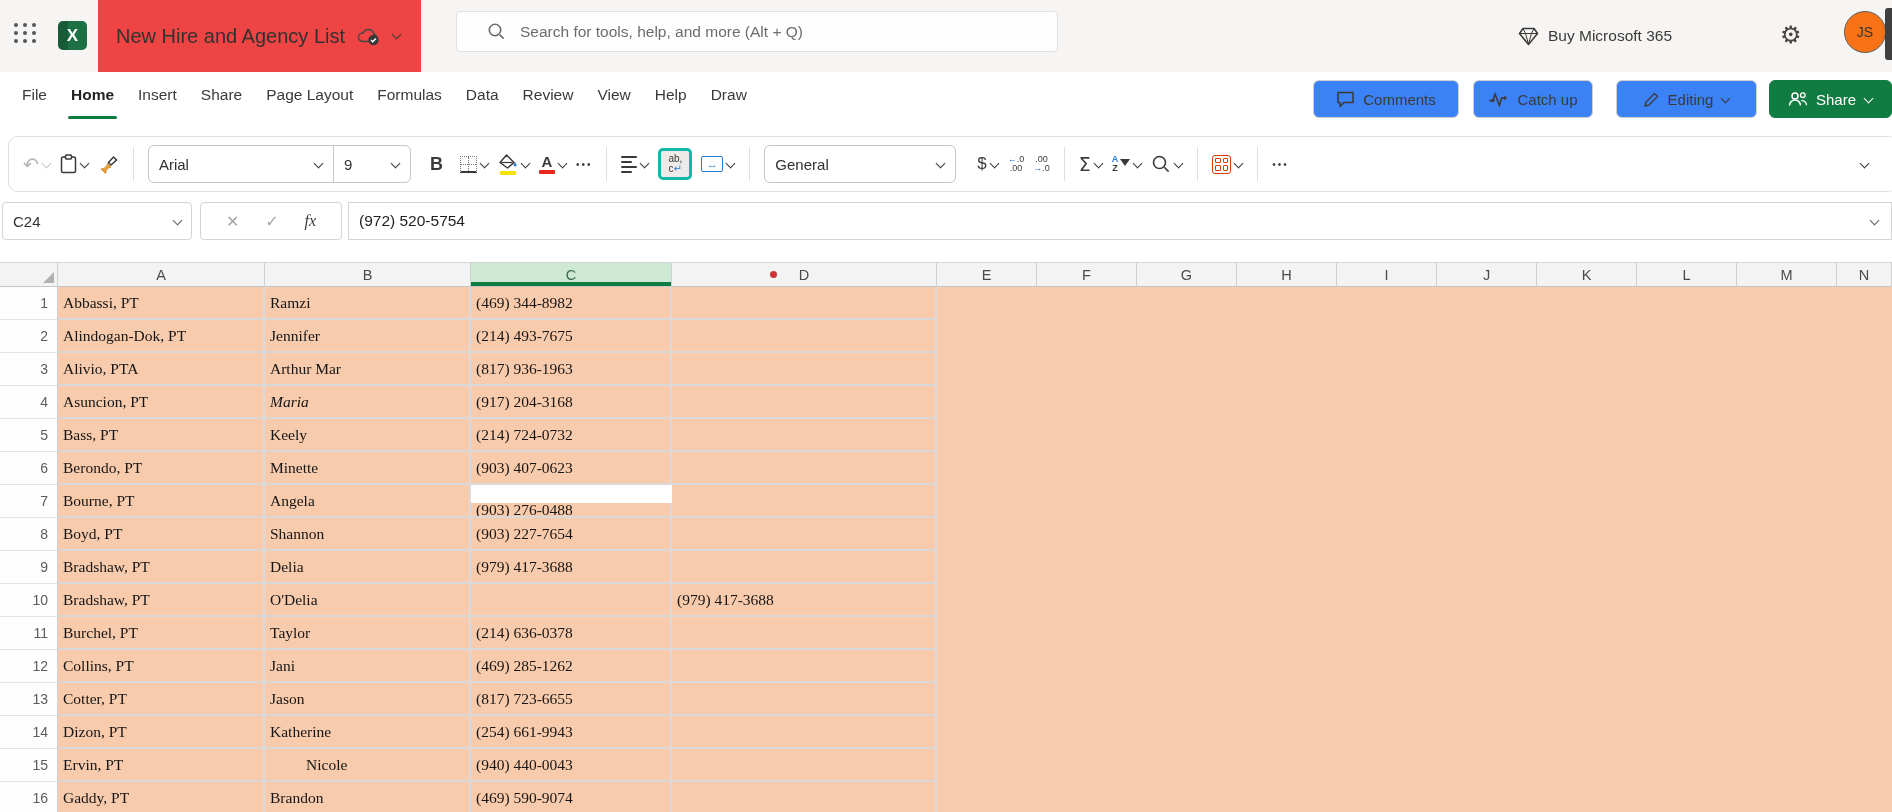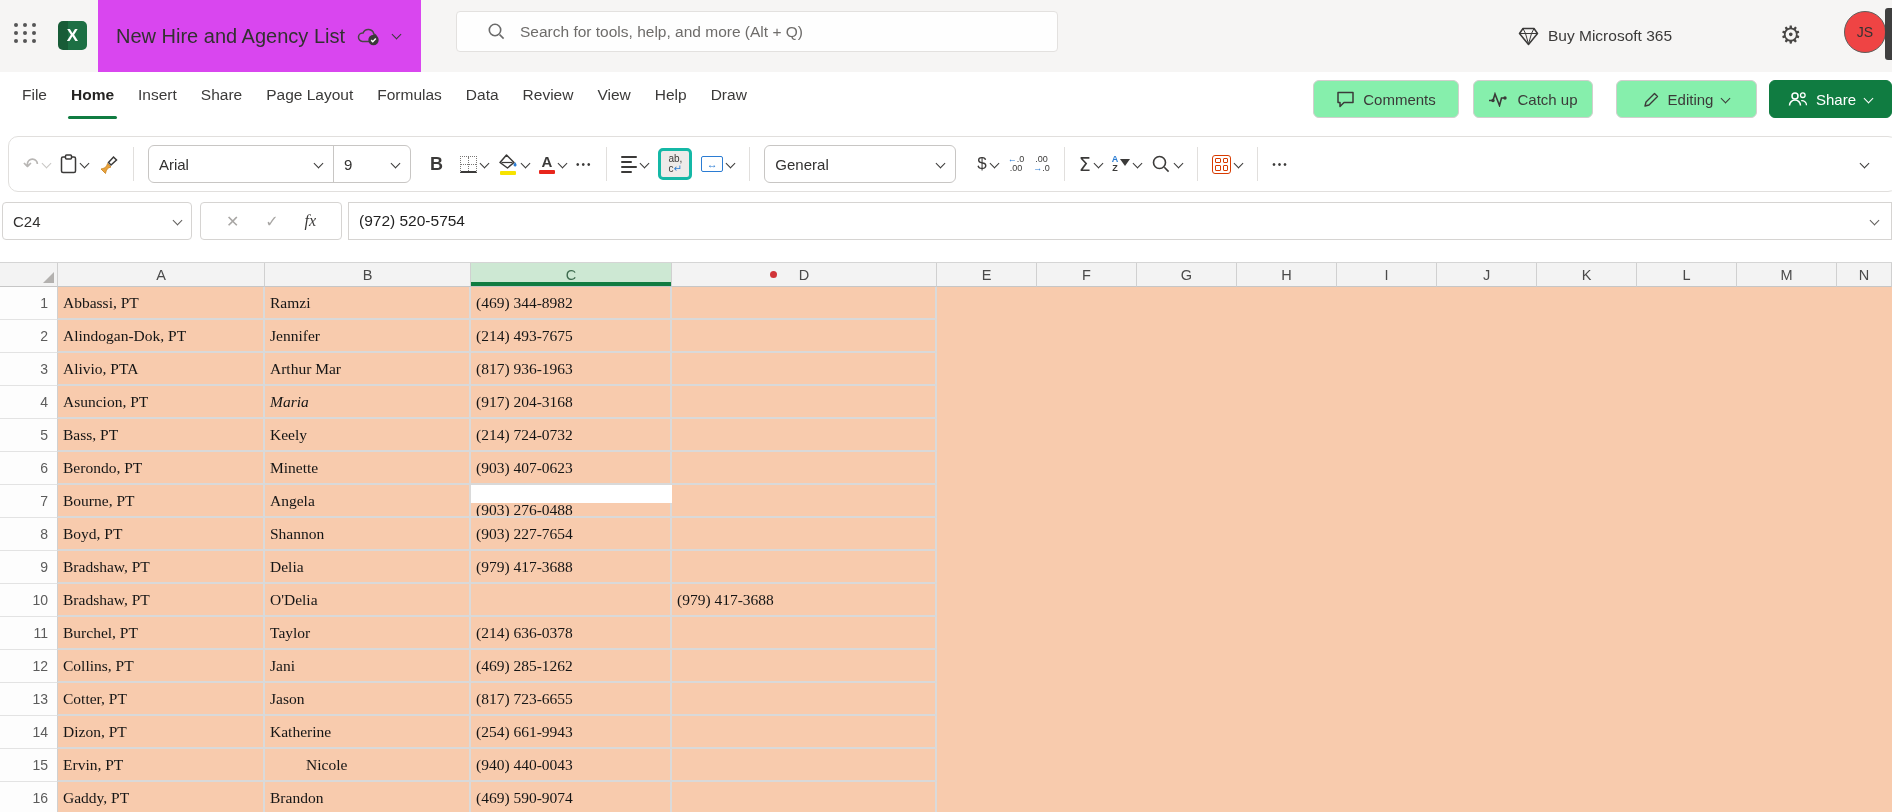--- a/index.html
+++ b/index.html
@@ -7,40 +7,40 @@
     font-family:"Liberation Sans","DejaVu Sans",sans-serif;color:#3b3a39;position:relative}
   svg{display:block}
 
   
   .topbar{position:absolute;left:0;top:0;width:1892px;height:72px;background:#f6f5f4}
   .waffle{position:absolute;left:14px;top:23px;display:grid;grid-template-columns:repeat(3,5px);grid-gap:4px;cursor:pointer}
   .waffle i{width:4px;height:4px;border-radius:50%;background:#555}
   .xlicon{position:absolute;left:58px;top:21px;width:29px;height:29px;border-radius:5px;
     background:linear-gradient(90deg,#185c37 0 34%,#1d7044 34% 100%);display:flex;align-items:center;justify-content:center}
   .xlicon b{color:#fff;font-size:17px;font-weight:700}
-  .titlechip{position:absolute;left:98px;top:0;height:72px;padding:0 18px;background:#d946ef;
+  .titlechip{position:absolute;left:98px;top:0;height:72px;padding:0 18px;background:#ef4444;
     display:flex;align-items:center;gap:11px;cursor:pointer}
   .doc-title{font-size:20px;color:#323130;white-space:nowrap}
   .searchbox{position:absolute;left:456px;top:11px;width:602px;height:41px;background:#fefefe;
     border:1px solid #e3e1df;border-radius:4px;display:flex;align-items:center;padding-left:30px;gap:14px}
   .searchbox .ph{font-size:15.5px;color:#6e6c6a}
   .buy{position:absolute;left:1518px;top:0;height:72px;display:flex;align-items:center;gap:9px;cursor:pointer}
   .buy span{font-size:15.5px;color:#3b3a39}
   .gear{position:absolute;left:1780px;top:20px;font-size:24px;line-height:30px;color:#484644;cursor:pointer}
-  .avatar{position:absolute;left:1844px;top:11px;width:42px;height:42px;border-radius:50%;background:#ef4444;
+  .avatar{position:absolute;left:1844px;top:11px;width:42px;height:42px;border-radius:50%;background:#f97316;
     border:1.6px solid #5f5d5b;display:flex;align-items:center;justify-content:center;font-size:14px;color:#333;cursor:pointer}
   .edgeblock{position:absolute;right:0;top:8px;width:7px;height:52px;background:#3f3f3f;border-radius:3px 0 0 3px}
 
   
   .menubar{position:absolute;left:0;top:72px;width:1892px;height:60px;background:#fff}
   .menu-items{position:absolute;left:22px;top:0;display:flex;gap:24px}
   .mi{font-size:15.5px;height:46px;display:flex;align-items:center;position:relative;cursor:pointer;white-space:nowrap;color:#3b3a39}
   .mi.active{font-weight:700;color:#242322}
   .mi.active::after{content:"";position:absolute;left:-3px;right:-3px;bottom:-1px;height:3.5px;border-radius:2px;background:var(--green)}
-  .mbtn{position:absolute;top:8px;height:38px;border:1px solid #d1cfcd;border-radius:6px;background:#86efac;
+  .mbtn{position:absolute;top:8px;height:38px;border:1px solid #d1cfcd;border-radius:6px;background:#3b82f6;
     display:flex;align-items:center;justify-content:center;gap:8px;font-size:15px;color:#3b3a39;cursor:pointer}
   .mbtn.share{background:var(--green);border-color:var(--green);color:#fff}
 
   
   .ribbonwrap{position:absolute;left:0;top:132px;width:1892px;height:66px;background:#fff}
   .ribbon{position:absolute;left:8px;top:4px;width:1890px;height:56px;border:1px solid #e1dfdd;border-radius:10px;
     background:#fff;display:flex;align-items:center;padding:0 14px;gap:9px}
   .rdiv{width:1px;height:34px;background:#e1dfdd;margin:0 5px;flex:none}
   .chev{width:9px;height:9px;display:inline-block;position:relative;flex:none;color:#3b3a39;cursor:pointer}
   .chev::after{content:"";position:absolute;left:1px;top:0;width:6px;height:6px;

